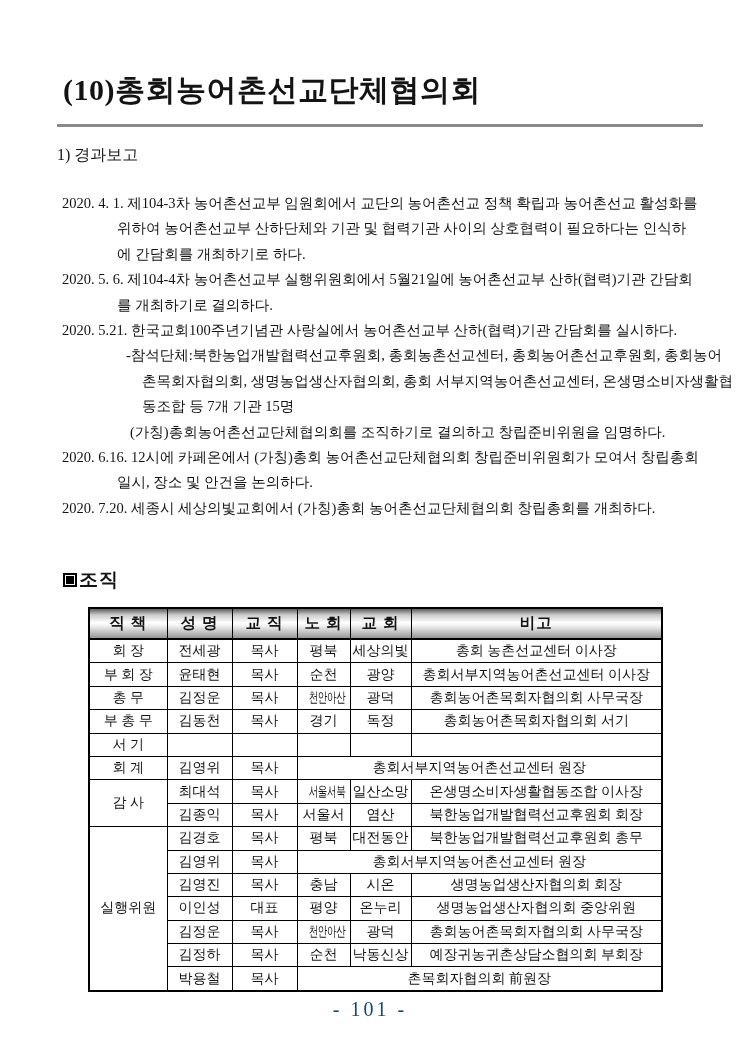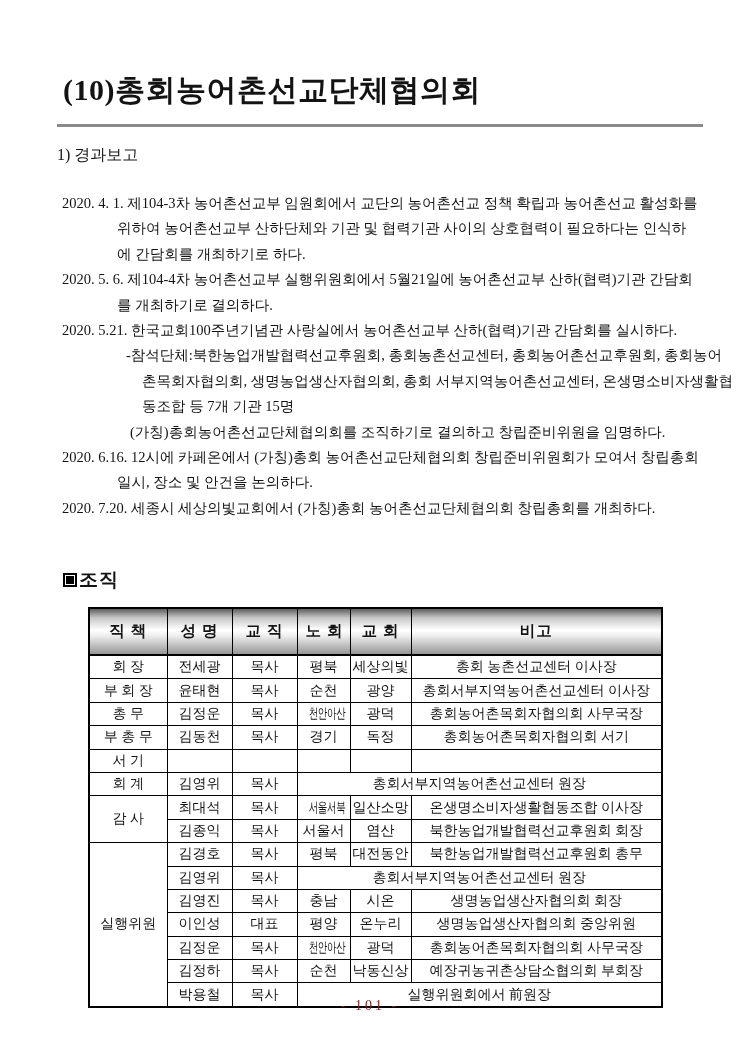--- a/index.html
+++ b/index.html
@@ -43,34 +43,34 @@
   }
   table.org-table{
     position:absolute;left:88px;top:607px;width:573px;
     border-collapse:collapse;table-layout:fixed;
     font-size:14px;border:2px solid #000;
   }
   table.org-table th{
     border:1px solid #000;border-bottom:2px solid #000;
     height:29px;font-size:15.5px;font-weight:700;letter-spacing:1px;
     background:linear-gradient(to bottom,#5e5e5e 0%,#c9c9c9 20%,#ffffff 47%,#ededed 60%,#969696 100%);
-    padding:8px;text-align:center;white-space:pre;
+    padding:0;text-align:center;white-space:pre;
   }
   table.org-table td{
     border:1px solid #000;height:22.4px;padding:0 2px;
     text-align:center;vertical-align:middle;overflow:hidden;white-space:nowrap;
   }
   td.pos{white-space:pre;}
   .squeeze{
     display:inline-block;transform:scaleX(0.68);transform-origin:50% 50%;
     letter-spacing:-0.5px;white-space:nowrap;
   }
   .page-number{
     position:absolute;left:0;top:998px;width:740px;text-align:center;
-    font-size:14px;letter-spacing:3px;color:#7f1d1d;
+    font-size:20px;letter-spacing:3px;color:#0c4a6e;
   }
 </style>
 </head>
 <body>
 
 <div class="page">
 
   <div class="doc-title">(10)총회농어촌선교단체협의회</div>
   <div class="title-rule"></div>
   <div class="section-heading">1) 경과보고</div>
@@ -214,20 +214,20 @@
       <tr>
         <td>김정하</td>
         <td>목사</td>
         <td>순천</td>
         <td>낙동신상</td>
         <td>예장귀농귀촌상담소협의회 부회장</td>
       </tr>
       <tr>
         <td>박용철</td>
         <td>목사</td>
-        <td colspan="3">실행위원회에서 前원장</td>
+        <td colspan="3">촌목회자협의회 前원장</td>
       </tr>
     </tbody>
   </table>
 
   <div class="page-number">- 101 -</div>
 
 </div>
 
 </body></html>

